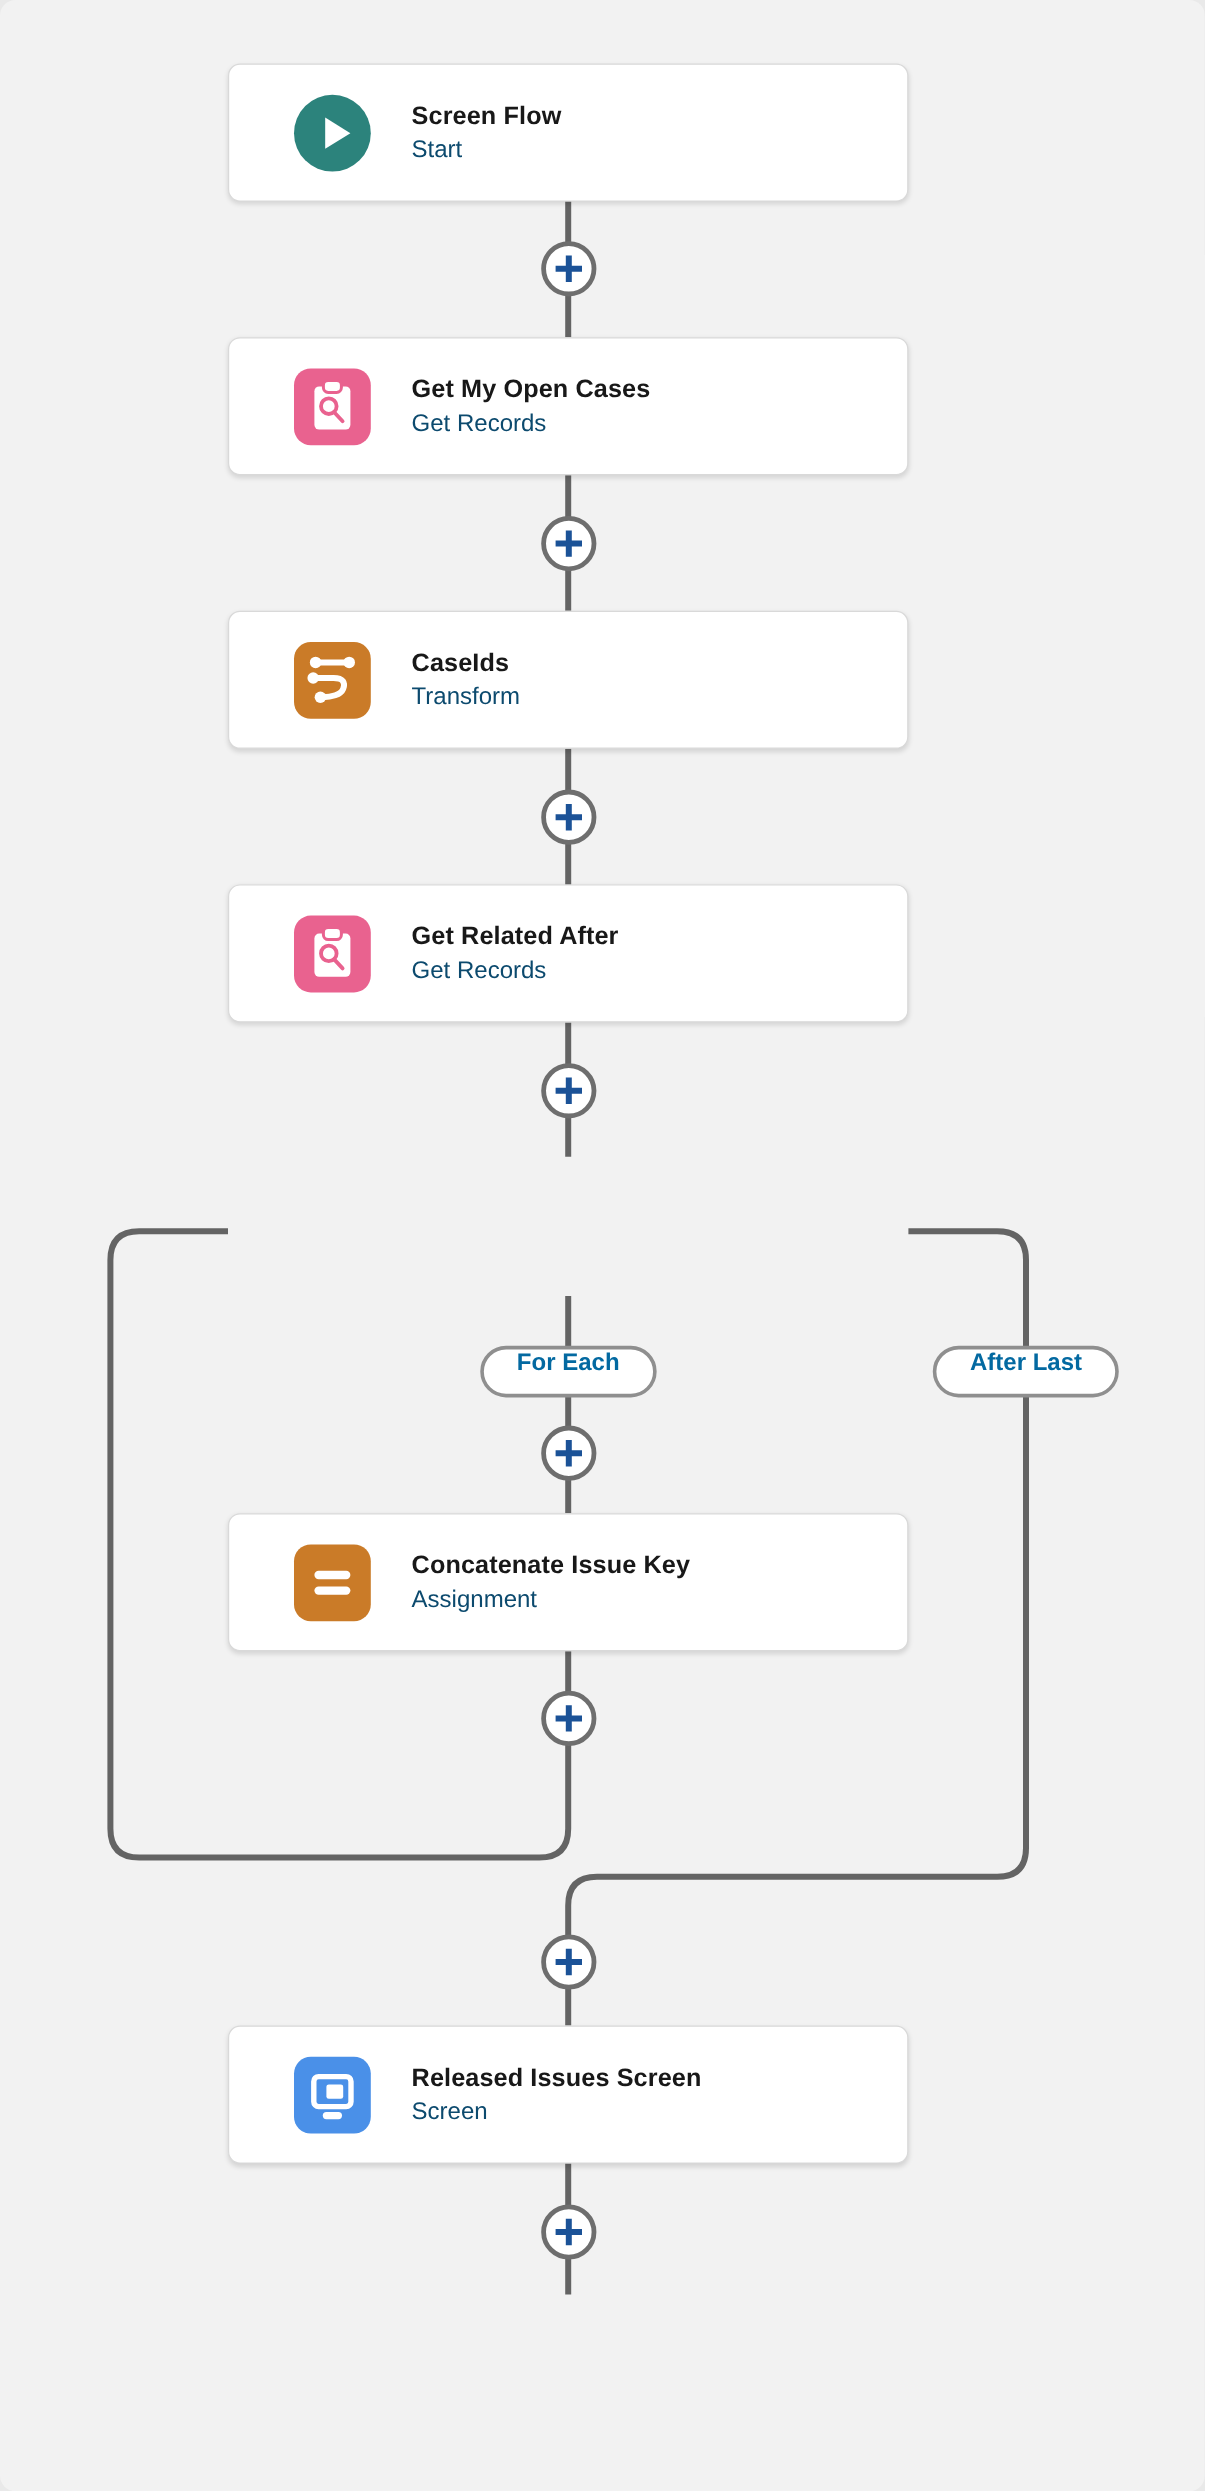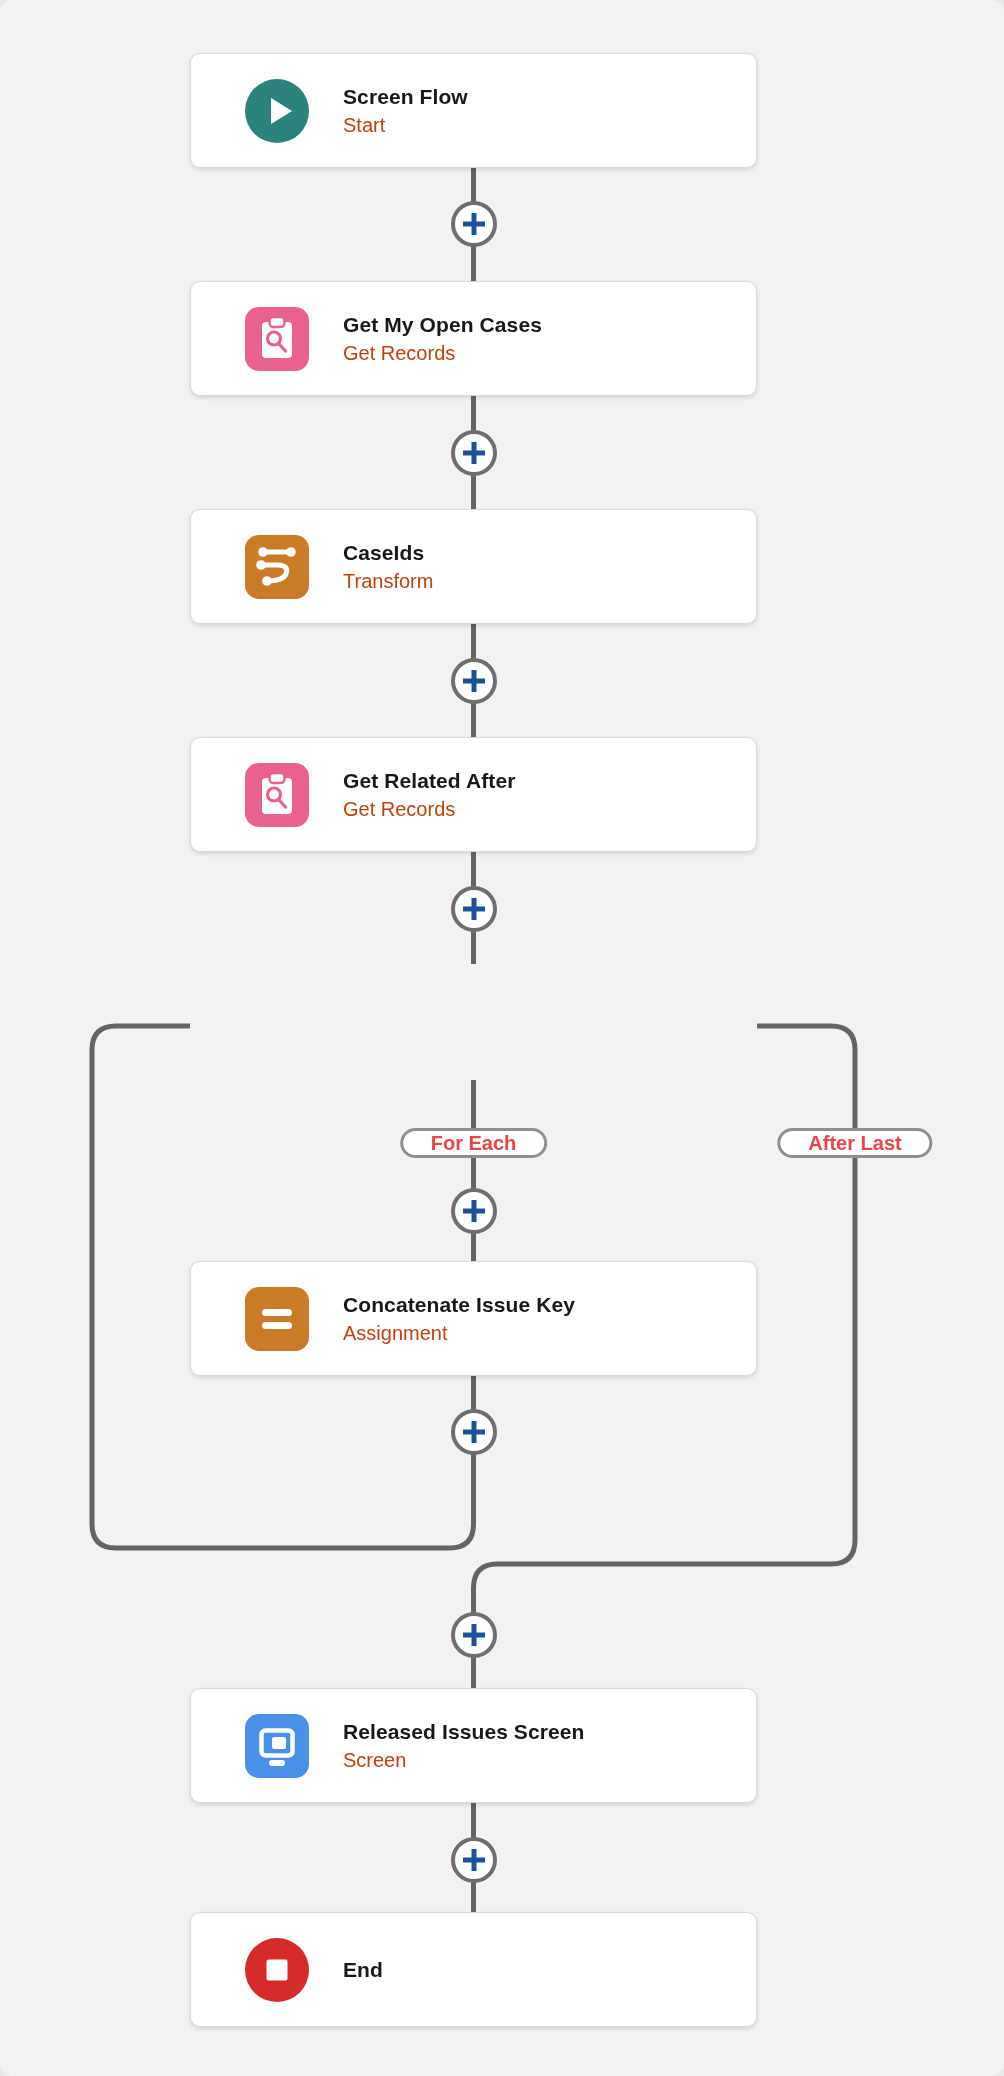--- a/index.html
+++ b/index.html
@@ -42,21 +42,21 @@
     display:flex; align-items:center; justify-content:center;
     margin-right:34px;
   }
   .node-icon.circle { border-radius:50%; }
   .node-text { display:flex; flex-direction:column; justify-content:center; gap:6px; }
   .node-title {
     font-size:21px; font-weight:700; color:#181818; line-height:1.1;
     letter-spacing:.1px;
   }
   .node-subtitle {
-    font-size:20px; font-weight:400; color:#c2410c; line-height:1.1;
+    font-size:20px; font-weight:400; color:#0c4a6e; line-height:1.1;
   }
   .node-subtitle:empty { display:none; }
 
   .add-btn {
     position:absolute;
     width:46px; height:46px;
     margin-left:-23px; margin-top:-23px;
     background:#ffffff;
     border:4px solid #6e6e6e;
     border-radius:50%;
@@ -64,24 +64,24 @@
     cursor:pointer; padding:0;
   }
   .add-btn svg { display:block; }
 
   .branch-badge {
     position:absolute;
     transform:translate(-50%,-50%);
     background:#ffffff;
     border:3px solid #8f8f8f;
     border-radius:999px;
-    height:30px;
-    display:flex; align-items:center;
+    height:43px;
+    display:flex; align-items:flex-start;
     padding:0 28px;
-    font-size:20px; font-weight:700; color:#ef4444;
+    font-size:20px; font-weight:700; color:#0369a1;
     white-space:nowrap;
   }
 </style>
 </head>
 <body>
 
 <div class="canvas">
 
   <svg class="connectors" viewBox="0 0 1004 2076">
     <path d="M473.5 168 V281"></path>
@@ -229,25 +229,14 @@
       <span class="node-subtitle">Screen</span>
     </span>
   </div>
 
   <button class="add-btn" style="left:473.5px; top:1860px">
     <svg width="28" height="28" viewBox="0 0 28 28">
         <path d="M14 3 V25 M3 14 H25" stroke="#1b5297" stroke-width="5"></path>
       </svg>
   </button>
 
-  <div class="node-card" style="top:1912px">
-    <span class="node-icon circle" style="background: rgb(213, 43, 43);">
-      <svg width="64" height="64" viewBox="0 0 64 64">
-        <rect x="21.5" y="21.5" width="21" height="21" rx="2" fill="#fff"></rect>
-      </svg>
-    </span>
-    <span class="node-text">
-      <span class="node-title">End</span>
-
-    </span>
-  </div>
 
 </div>
 
 </body></html>

